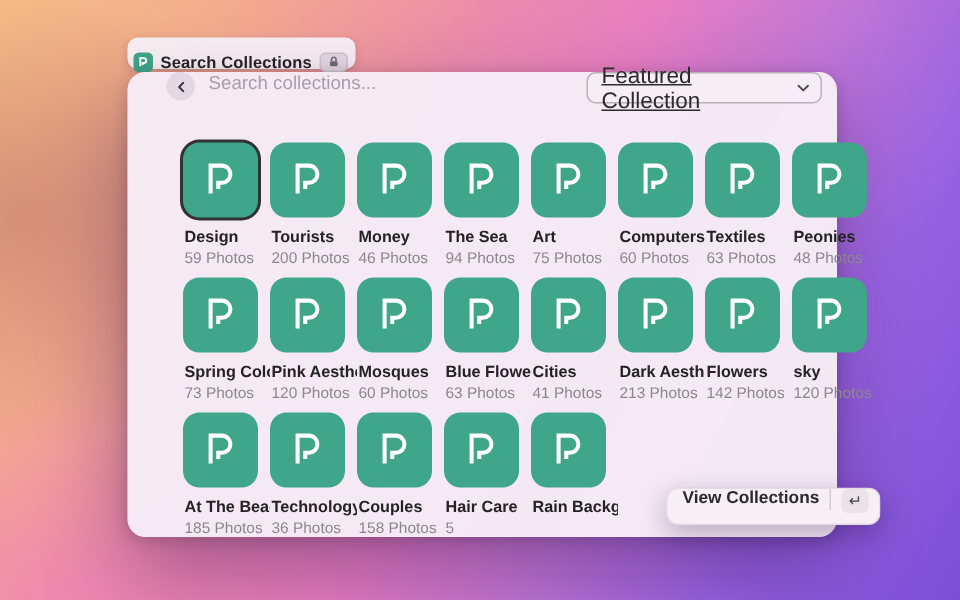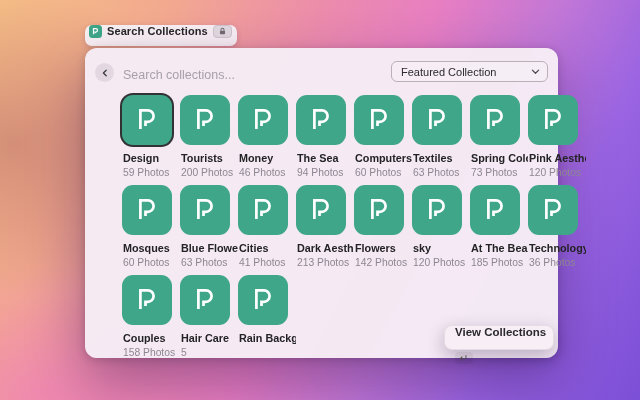--- a/index.html
+++ b/index.html
@@ -9,23 +9,23 @@
     position: relative;
     background:
       radial-gradient(42% 55% at 2% 36%, rgba(186,112,105,0.55), rgba(186,112,105,0) 70%),
       radial-gradient(50% 45% at 6% 98%, rgba(240,116,196,0.45), rgba(240,116,196,0) 70%),
       linear-gradient(118deg, #f6bf86 0%, #f2a98f 20%, #ec8cab 38%, #e77ec2 52%, #c277d6 66%, #9a64e2 80%, #7b4fd6 100%);
   }
 
   
   .pill {
     position: absolute; left: 85px; top: 25px; height: 21px;
-    display: flex; gap: 5px;
+    display: flex; align-items: center; gap: 5px;
     background: rgba(248,241,247,0.96);
-    border-radius: 7px; padding: 0 5px 0 4px;
+    border-radius: 7px; padding: 12px 5px 0 4px;
     box-shadow: 0 2px 6px rgba(60,20,80,0.18);
   }
   .pill-icon {
     width: 13px; height: 13px; border-radius: 3.5px;
     background: #3fa689; display: flex; align-items: center; justify-content: center;
   }
   .pill-label { font-size: 11px; font-weight: 700; color: #262527; letter-spacing: .1px; }
   .pill-badge {
     width: 19px; height: 13px; border-radius: 4px;
     background: #e3d9e1; border: 0.5px solid #cfc5cd;
@@ -34,41 +34,41 @@
 
   
   .window {
     position: absolute; left: 85px; top: 48px; width: 473px; height: 310px;
     background: rgba(245,236,244,0.98);
     border-radius: 12px;
     box-shadow: 0 24px 55px rgba(40,10,70,0.38), 0 2px 10px rgba(0,0,0,0.18);
   }
 
   .header {
-    position: absolute; left: 0; top: 0; right: 0; height: 34px;
-    display: flex; align-items: flex-end; padding: 0 10px; gap: 9px;
+    position: absolute; left: 16px; top: 0; right: 0; height: 34px;
+    display: flex; align-items: flex-start; padding: 0 10px; gap: 9px;
   }
   .back-btn {
     width: 19px; height: 19px; border-radius: 50%;
     background: #e3d8e1; display: flex; align-items: center; justify-content: center;
     flex: 0 0 auto; cursor: default;
   }
   .search-input {
     flex: 1; border: none; outline: none; background: transparent;
     font-family: inherit; font-size: 12.5px; color: #2a292c;
   }
   .search-input::placeholder { color: #a79fa8; }
   .dropdown {
     flex: 0 0 auto; width: 157px; height: 21px;
     border: 1px solid #b9b0b8; border-radius: 6px;
     background: rgba(255,255,255,0.22);
     display: flex; align-items: center; justify-content: space-between;
     padding: 0 7px 0 9px;
   }
-  .dropdown-value { font-size: 11px; color: #2b2a2d; }
+  .dropdown-value { font-size: 15px; color: #2b2a2d; text-decoration: underline; }
 
   
   .grid {
     position: absolute; left: 7px; top: 47px;
     display: grid; grid-template-columns: repeat(8, 58px);
     grid-auto-rows: 90px;
     margin-left: 30px;
   }
   .cell { width: 58px; }
   .tile {
@@ -87,21 +87,20 @@
   }
 
   
   .action-tip {
     position: absolute; left: 359px; top: 277px; height: 25px;
     display: flex; align-items: flex-start; gap: 7px; padding: 0 7px 0 10px;
     background: #f7eef6; border-radius: 8px;
     border: 0.5px solid rgba(0,0,0,0.07);
     box-shadow: 0 6px 18px rgba(40,10,60,0.28);
     z-index: 5;
-    flex-direction: column;
   }
   .action-label { font-size: 11.5px; font-weight: 700; color: #2a292c; white-space: nowrap; }
   .action-sep { width: 1px; height: 14px; background: #d4c9d2; }
   .key-hint {
     min-width: 18px; height: 16px; border-radius: 4px;
     background: rgba(0,0,0,0.05);
     display: flex; align-items: center; justify-content: center;
     font-size: 10.5px; color: #4c484d;
   }
 </style>
@@ -176,31 +175,49 @@
       </div>
       <div class="c-name">The Sea</div>
       <div class="c-count">94 Photos</div>
     </div>
       <div class="cell">
       <div class="tile">
         <svg width="30" height="30" viewBox="0 0 50 50">
             <path d="M14 40 V9 H26.5 A9.5 9.5 0 0 1 26.5 28 H22.5 V35" fill="none" stroke="#ffffff" stroke-width="4.5"></path>
           </svg>
       </div>
+      <div class="c-name">Art</div>
+      <div class="c-count">75 Photos</div>
+    </div>
+      <div class="cell">
+      <div class="tile">
+        <svg width="30" height="30" viewBox="0 0 50 50">
+            <path d="M14 40 V9 H26.5 A9.5 9.5 0 0 1 26.5 28 H22.5 V35" fill="none" stroke="#ffffff" stroke-width="4.5"></path>
+          </svg>
+      </div>
       <div class="c-name">Computers</div>
       <div class="c-count">60 Photos</div>
     </div>
       <div class="cell">
       <div class="tile">
         <svg width="30" height="30" viewBox="0 0 50 50">
             <path d="M14 40 V9 H26.5 A9.5 9.5 0 0 1 26.5 28 H22.5 V35" fill="none" stroke="#ffffff" stroke-width="4.5"></path>
           </svg>
       </div>
       <div class="c-name">Textiles</div>
       <div class="c-count">63 Photos</div>
+    </div>
+      <div class="cell">
+      <div class="tile">
+        <svg width="30" height="30" viewBox="0 0 50 50">
+            <path d="M14 40 V9 H26.5 A9.5 9.5 0 0 1 26.5 28 H22.5 V35" fill="none" stroke="#ffffff" stroke-width="4.5"></path>
+          </svg>
+      </div>
+      <div class="c-name">Peonies</div>
+      <div class="c-count">48 Photos</div>
     </div>
       <div class="cell">
       <div class="tile">
         <svg width="30" height="30" viewBox="0 0 50 50">
             <path d="M14 40 V9 H26.5 A9.5 9.5 0 0 1 26.5 28 H22.5 V35" fill="none" stroke="#ffffff" stroke-width="4.5"></path>
           </svg>
       </div>
       <div class="c-name">Spring Colo…</div>
       <div class="c-count">73 Photos</div>
     </div>

